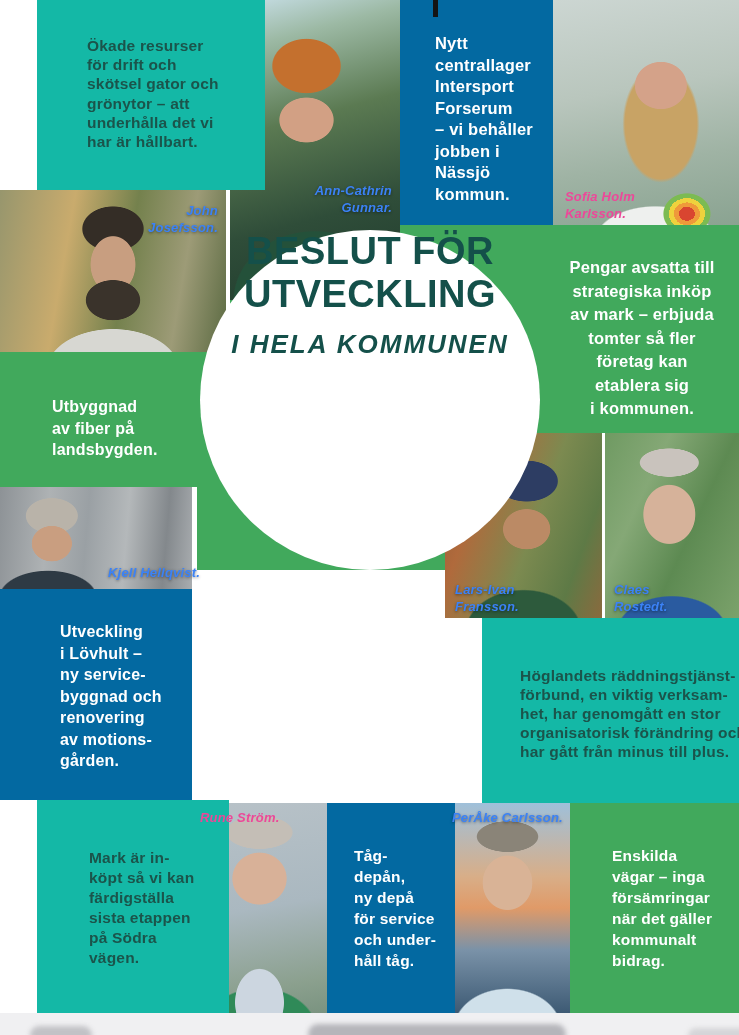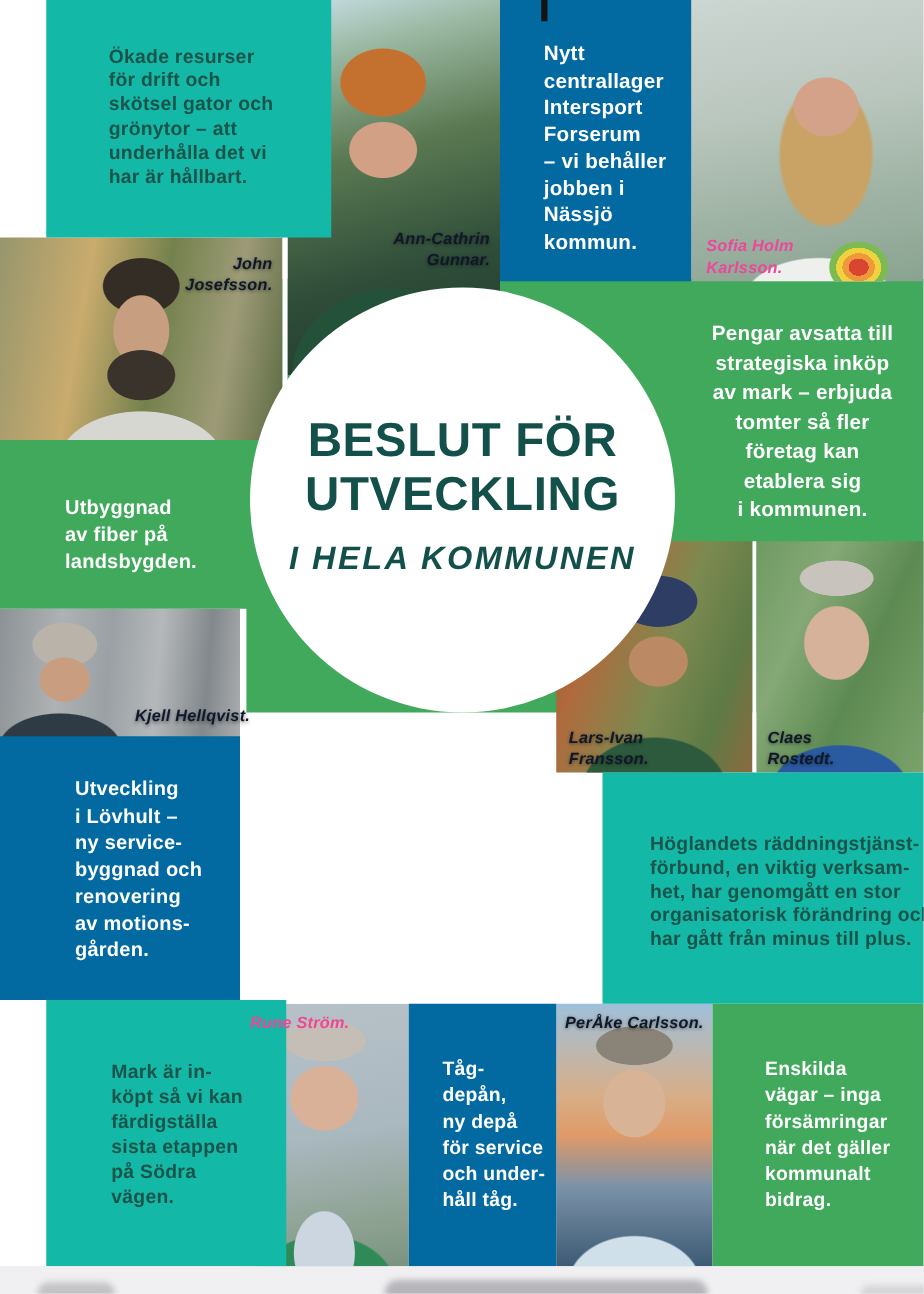--- a/index.html
+++ b/index.html
@@ -12,26 +12,26 @@
   .gap{position:absolute;background:#ffffff;}
   .blk{position:absolute;box-sizing:border-box;}
   .blk.green{background:#41a95c;}
   .blk.dark{background:#0369a1;}
   .blk.white{background:#14b8a6;margin-left:37px;}
   .t{white-space:pre-line;font-weight:bold;letter-spacing:.2px;margin:0;}
   .t.light{color:#ffffff;}
   .t.greentxt{color:#1b544b;}
   .lbl{position:absolute;font-style:italic;font-weight:bold;font-size:13px;line-height:16.5px;
        white-space:pre-line;letter-spacing:.2px;}
-  .lbl.light{color:#0f172a;text-shadow:0 1px 3px rgba(0,0,0,.45);}
+  .lbl.light{color:#3b82f6;text-shadow:0 1px 3px rgba(0,0,0,.45);}
   .lbl.darktxt{color:#ec4899;}
   .lbl.right{text-align:right;}
   .circle{position:absolute;left:200px;top:230px;width:340px;height:340px;border-radius:50%;
           background:#ffffff;text-align:center;}
-  .title{margin-top:102px;font-size:38px;line-height:43px;font-weight:bold;color:#14504a;
+  .title{font-size:38px;line-height:43px;font-weight:bold;color:#14504a;
          letter-spacing:.5px;}
   .title span{display:block;}
   .subtitle{margin-top:13px;font-size:26px;font-style:italic;font-weight:bold;color:#14504a;
             letter-spacing:2px;}
   .blackbar{position:absolute;left:433px;top:0;width:5px;height:17px;background:#141414;}
   .gutter{position:absolute;left:0;top:1013px;width:739px;height:22px;background:#f0f0f2;}
   .blob{position:absolute;filter:blur(2.5px);}
 
   
   .ph-john{left:0;top:190px;width:226px;height:162px;background:
@@ -147,21 +147,21 @@
 
     <div class="blk white" style="left:0;top:800px;width:192px;height:213px;padding:48px 0 0 52px;">
       <p class="t greentxt" style="font-size:15.5px;line-height:20px;">Mark är in-
 köpt så vi kan
 färdigställa
 sista etappen
 på Södra
 vägen.</p>
     </div>
 
-    <div class="blk dark" style="left:327px;top:803px;width:118px;height:210px;padding:42px 0 0 27px;">
+    <div class="blk dark" style="left:327px;top:803px;width:128px;height:210px;padding:42px 0 0 27px;">
       <p class="t light" style="font-size:15.5px;line-height:21px;">Tåg-
 depån,
 ny depå
 för service
 och under-
 håll tåg.</p>
     </div>
 
     <div class="blk green" style="left:570px;top:803px;width:169px;height:210px;padding:42px 0 10px 42px;">
       <p class="t light" style="font-size:15.5px;line-height:21px;">Enskilda

